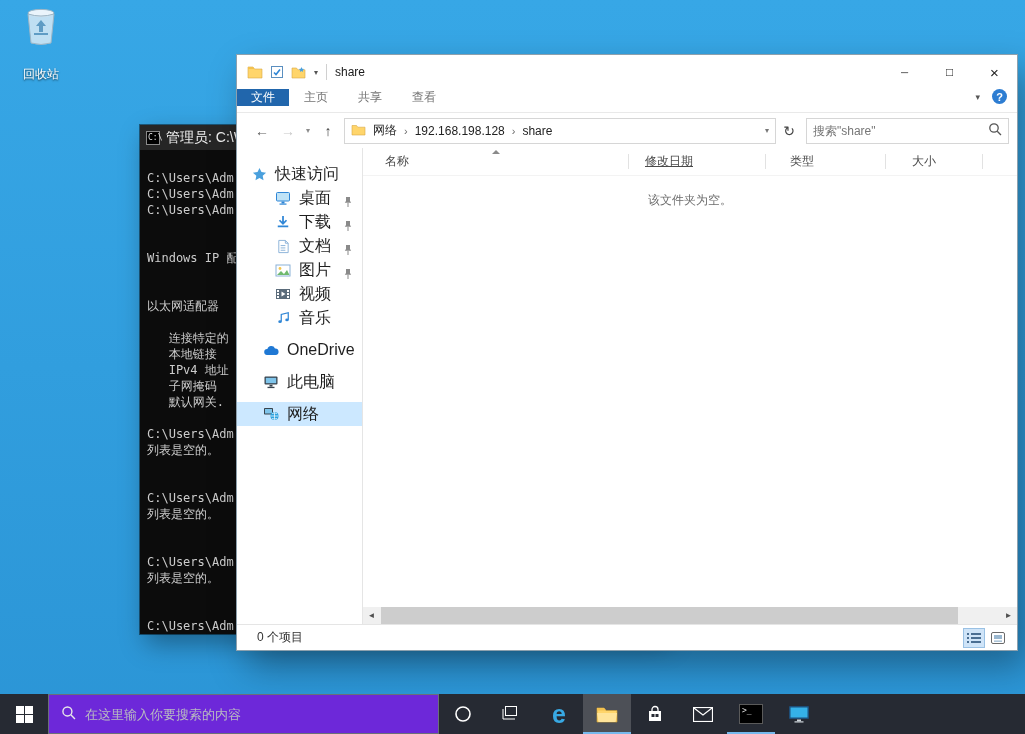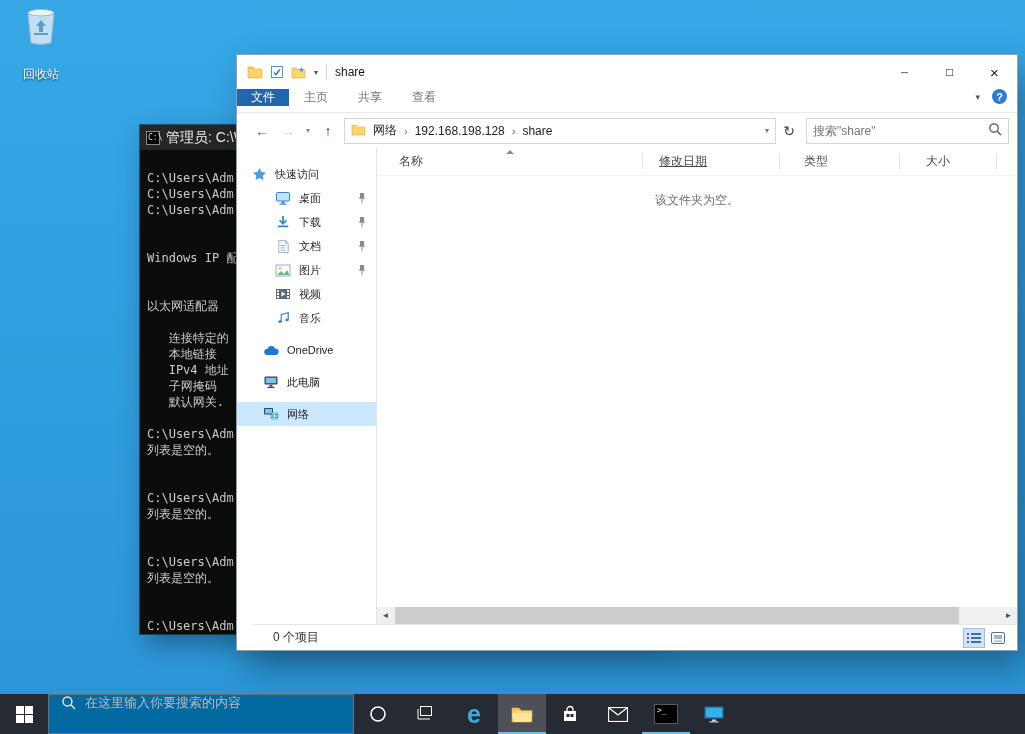--- a/index.html
+++ b/index.html
@@ -60,22 +60,22 @@
   .crumb-sep { font-size: 11px; color: #6a6a6a; }
   .address-dd { margin-left: auto; font-size: 8px; color: #777; }
   .refresh-btn { width: 26px; text-align: center; font-size: 14px; color: #444; flex: none; }
   .search-box { flex: 1; height: 26px; border: 1px solid #d6d6d6; display: flex; align-items: center;
                 padding: 0 6px; margin-left: 4px; }
   .search-box input { flex: 1; border: 0; outline: 0; font-size: 12px; color: #444; min-width: 0;
                       font-family: "Liberation Sans", sans-serif; background: transparent; }
   .search-box input::placeholder { color: #767676; opacity: 1; }
 
   .main { flex: 1; display: flex; min-height: 0; }
-  .navpane { width: 140px; flex: none; border-right: 1px solid #e5e5e5; padding-top: 14px;
-             font-size: 11px; color: #1f1f1f; overflow: hidden; }
+  .navpane { width: 126px; flex: none; border-right: 1px solid #e5e5e5; padding-top: 14px;
+             font-size: 16px; color: #1f1f1f; overflow: hidden; }
   .nav-item { height: 24px; display: flex; align-items: center; gap: 8px; padding-left: 26px; position: relative; }
   .nav-item.root { padding-left: 14px; }
   .nav-item.child { padding-left: 38px; }
   .nav-item.selected { background: #cce8ff; }
   .nav-item .pin { position: absolute; right: 9px; top: 7px; }
   .nav-gap { height: 8px; }
   .nicon { width: 16px; height: 16px; flex: none; display: flex; align-items: center; justify-content: center; }
 
   .content { flex: 1; display: flex; flex-direction: column; min-width: 0; position: relative; }
   .col-headers { height: 28px; display: flex; font-size: 12px; color: #4a4a4a; flex: none;
@@ -92,33 +92,33 @@
   .empty-msg { margin-top: 16px; text-align: center; font-size: 12px; color: #6d6d6d; }
   .file-body { flex: 1; }
 
   .hscroll { height: 17px; background: #f0f0f0; display: flex; align-items: stretch; flex: none; }
   .hs-arrow { width: 17px; display: flex; align-items: center; justify-content: center;
               font-size: 8px; color: #505050; flex: none; }
   .hs-track { flex: 1; position: relative; }
   .hs-thumb { position: absolute; left: 1px; top: 0; bottom: 0; width: 93%; background: #cdcdcd; }
 
   .statusbar { height: 26px; border-top: 1px solid #e5e5e5; display: flex; align-items: center;
-               padding: 0 8px 0 20px; font-size: 12px; color: #333; flex: none; margin-left: 16px; }
+               padding: 0 8px 0 20px; font-size: 12px; color: #333; flex: none; }
   .view-toggles { margin-left: auto; display: flex; gap: 2px; }
   .view-btn { width: 22px; height: 20px; display: flex; align-items: center; justify-content: center; }
   .view-btn.active { background: #cfe4f8; box-shadow: inset 0 0 0 1px #9ac1e4; }
 
   
   .taskbar { position: absolute; left: 0; right: 0; bottom: 0; height: 40px; background: #262a33;
              display: flex; align-items: stretch; z-index: 5; }
   .tb-btn { width: 48px; display: flex; align-items: center; justify-content: center; flex: none; }
   .tb-btn.active-app { background: rgba(255,255,255,.18); box-shadow: inset 0 -2px 0 #76b9ed; }
   .tb-btn.running { box-shadow: inset 0 -2px 0 #76b9ed; }
-  .tb-search { width: 306px; flex: none; background: #0369a1; border: 1px solid #6a6f78;
-               display: flex; align-items: flex-start; gap: 9px; padding: 0 12px; }
+  .tb-search { width: 391px; flex: none; background: #6d28d9; border: 1px solid #6a6f78;
+               display: flex; align-items: center; gap: 9px; padding: 0 12px; }
   .tb-search input { flex: 1; border: 0; outline: 0; background: transparent; color: #c6c9cc;
                      font-size: 13px; min-width: 0; font-family: "Liberation Sans", sans-serif; }
   .tb-search input::placeholder { color: #b9bcc0; opacity: 1; }
   .edge-e { color: #38a9e4; font-size: 25px; font-weight: bold; line-height: 1; }
   .cmd-tb { width: 24px; height: 20px; background: #000; border: 1px solid #5a5a5a;
             color: #ddd; font-size: 8px; font-family: "DejaVu Sans Mono", monospace; padding: 1px 0 0 2px; }
 </style>
 </head>
 <body>
 

